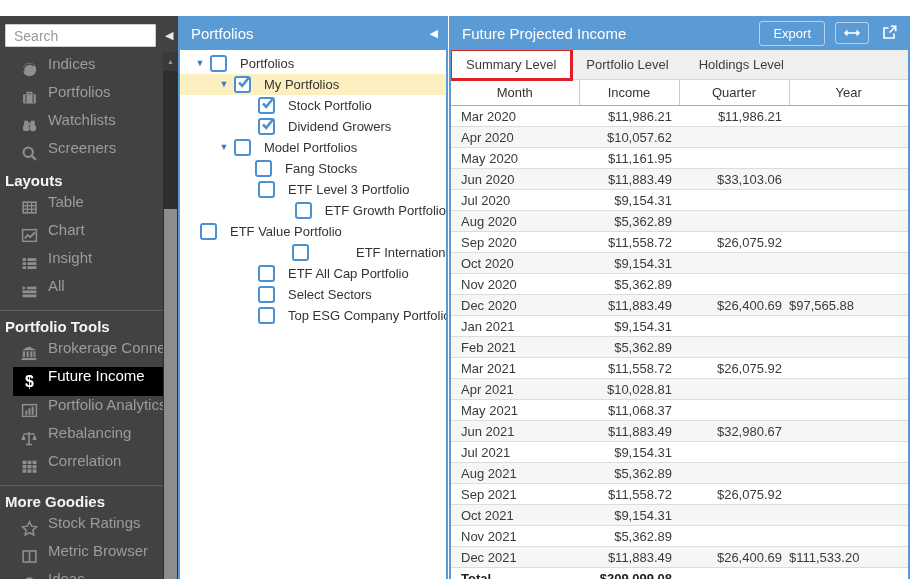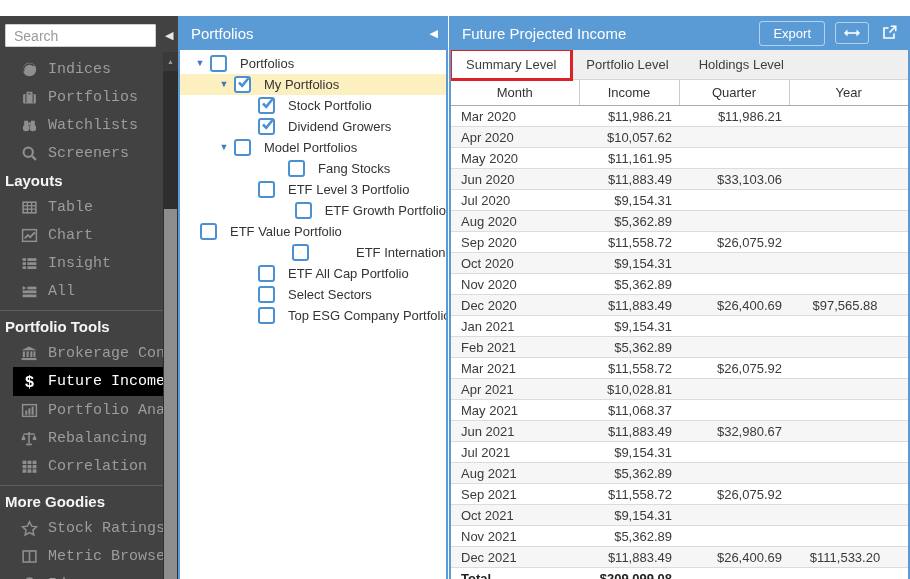--- a/index.html
+++ b/index.html
@@ -12,21 +12,21 @@
   .sidebar{width:178px;flex:none;background:#424242;position:relative;overflow:hidden;}
   .search-row{display:flex;align-items:center;padding:8px 4px 6px 5px;}
   .search-input{width:133px;height:21px;border:1px solid #cfcfcf;background:#fff;
     padding:0 8px;font-size:14px;color:#333;outline:none;border-radius:1px;
     font-family:inherit;}
   .search-input::placeholder{color:#9a9a9a;}
   .sidebar-collapse{color:#e8e8e8;font-size:11px;margin-left:9px;cursor:pointer;line-height:1;}
   .nav{position:absolute;top:39px;left:0;width:163px;}
   .nav-section-header{color:#f5f5f5;font-weight:bold;font-size:15px;padding:5px 0 4px 5px;}
   .nav-divider{border-top:1px solid #5d5d5d;margin:5px 0 2px 0;}
-  .nav-item{height:28px;display:flex;align-items:center;color:#9c9c9c;font-size:15px;cursor:pointer;font-family:Liberation Mono, monospace;}
+  .nav-item{height:28px;display:flex;color:#9c9c9c;font-size:15px;cursor:pointer;}
   .nav-item .ico{width:20px;margin-left:19px;margin-right:9px;display:flex;
     align-items:center;justify-content:center;color:#8f8f8f;flex:none;}
   .nav-item .lbl{white-space:nowrap;}
   .nav-item.active{background:#000;color:#fff;margin-left:13px;height:29px;}
   .nav-item.active .ico{color:#fff;margin-left:6px;}
   .ico svg{display:block;}
   
   .sb-track{position:absolute;top:36px;right:0;bottom:0;width:15px;background:#2e2e2e;}
   .sb-up{height:19px;background:#3a3a3a;color:#9a9a9a;font-size:7px;text-align:center;
     line-height:19px;cursor:pointer;user-select:none;}
@@ -61,21 +61,21 @@
   .tab.active{background:#fff;}
   .tab.annotated{outline:3px solid #dd2127;outline-offset:-1px;position:relative;z-index:2;}
   
   table.income{width:100%;border-collapse:collapse;table-layout:fixed;font-size:13px;color:#3a3a3a;}
   table.income th{font-weight:normal;color:#333;height:23px;background:#fff;
     border-bottom:1px solid #ababab;border-left:1px solid #ccc;text-align:center;cursor:pointer;}
   table.income th:first-child{border-left:none;}
   table.income td{height:20px;border-bottom:1px solid #dcdcdc;padding:0;white-space:nowrap;overflow:hidden;}
   table.income td.c0{text-align:left;padding-left:10px;}
   table.income td.c1,table.income td.c2{text-align:right;padding-right:7px;}
-  table.income td.c3{text-align:center;padding-right:7px;}
+  table.income td.c3{text-align:left;padding-right:7px;}
   table.income tbody tr:nth-child(even){background:#f6f6f6;}
   table.income tr.total-row{background:#fff !important;font-weight:bold;color:#222;}
   table.income tr.total-row td{border-top:1px solid #c2c2c2;}
 </style>
 </head>
 <body>
 
 <div class="app">
 
   <aside class="sidebar">
@@ -309,21 +309,21 @@
                 <path d="M4 8.5l3.2 3.4L13.6 4" fill="none" stroke="#4a90d2" stroke-width="2.6"></path>
               </svg>
             </span>
     <span class="tree-label">Dividend Growers</span>
   </div>
           <div class="tree-row" style="padding-left: 34px;">
     <span class="tw-arrow">▼</span>
     <span class="tw-cb"></span>
     <span class="tree-label">Model Portfolios</span>
   </div>
-          <div class="tree-row" style="padding-left: 88px;">
+          <div class="tree-row" style="padding-left: 55px;">
     <span class="tw-arrow"></span>
     <span class="tw-cb"></span>
     <span class="tree-label">Fang Stocks</span>
   </div>
           <div class="tree-row" style="padding-left: 58px;">
     <span class="tw-arrow"></span>
     <span class="tw-cb"></span>
     <span class="tree-label">ETF Level 3 Portfolio</span>
   </div>
           <div class="tree-row" style="padding-left: 58px; justify-content: flex-end;">

